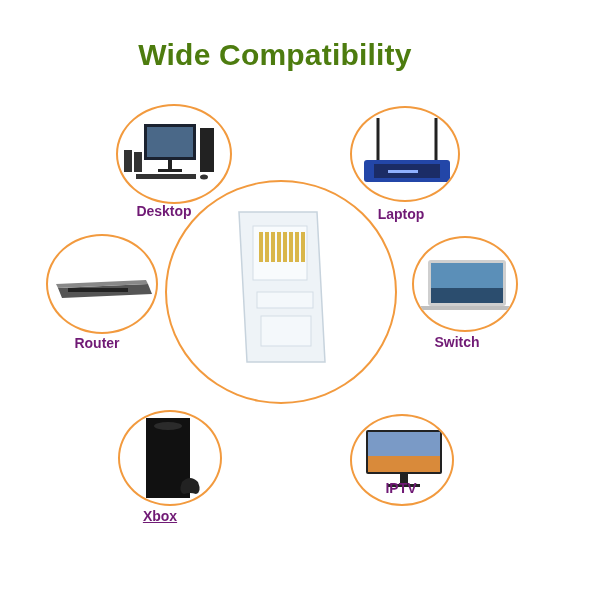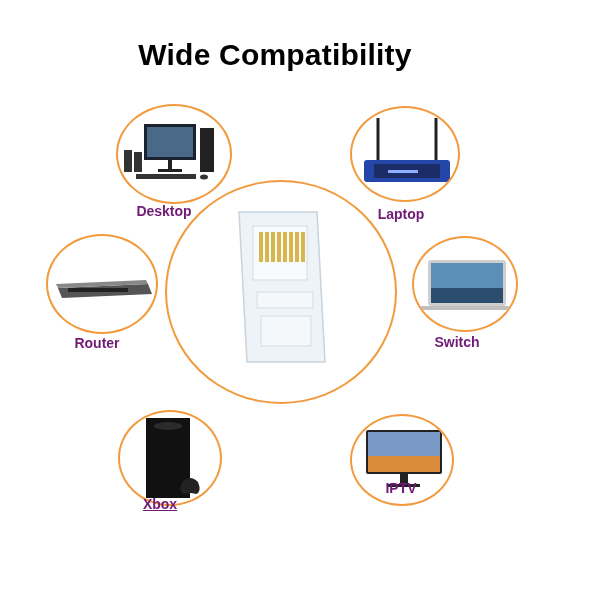--- a/index.html
+++ b/index.html
@@ -1,17 +1,17 @@
 <!DOCTYPE html>
 <html><head>
 <meta charset="utf-8">
 <style>
   html, body { margin:0; padding:0; background:#ffffff; }
   body { width:600px; height:600px; position:relative; overflow:hidden; font-family:"Liberation Sans", sans-serif; }
-  .title { position:absolute; left:0; top:38px; width:550px; text-align:center; font-size:30px; font-weight:bold; color:#000000; letter-spacing:0.2px; }
+  .title { position:absolute; left:0; top:38px; width:550px; text-align:center; font-size:30px; font-weight:bold; color:#4d7c0f; letter-spacing:0.2px; }
   .circle { position:absolute; border:2px solid #f29a3e; border-radius:50%; background:#fff; box-sizing:border-box; overflow:hidden; }
   .label { position:absolute; font-size:14px; font-weight:bold; color:#701a75; text-align:center; width:120px; }
   .big { left:165px; top:180px; width:232px; height:224px; border:2.5px solid #f29a3e; }
   svg { position:absolute; left:0; top:0; }
 </style>
 </head>
 <body>
 
 <div class="title">Wide Compatibility</div>
 
@@ -79,21 +79,21 @@
   </svg>
 </div>
 
 <div class="circle" style="left:118px;top:410px;width:104px;height:96px;">
   <svg width="104" height="96" viewBox="0 0 104 96">
     <rect x="26" y="6" width="44" height="80" fill="#111"></rect>
     <ellipse cx="48" cy="14" rx="14" ry="4" fill="#2b2b2b"></ellipse>
     <path d="M62,70 q8,-8 16,0 q4,10 -2,12 q-6,-2 -12,0 q-6,-2 -2,-12z" fill="#222"></path>
   </svg>
 </div>
-<div class="label" style="left:100px;top:496px;text-decoration:underline;">Xbox</div>
+<div class="label" style="left:100px;top:508px;text-decoration:underline;">Xbox</div>
 
 <div class="circle" style="left:350px;top:414px;width:104px;height:92px;">
   <svg width="104" height="92" viewBox="0 0 104 92">
     <rect x="14" y="14" width="76" height="44" rx="2" fill="#222"></rect>
     <rect x="16" y="16" width="72" height="40" fill="#7a9ac6"></rect>
     <rect x="16" y="40" width="72" height="16" fill="#d98a3a"></rect>
     <rect x="48" y="58" width="8" height="10" fill="#222"></rect>
     <rect x="36" y="68" width="32" height="3" fill="#222"></rect>
   </svg>
 </div>

